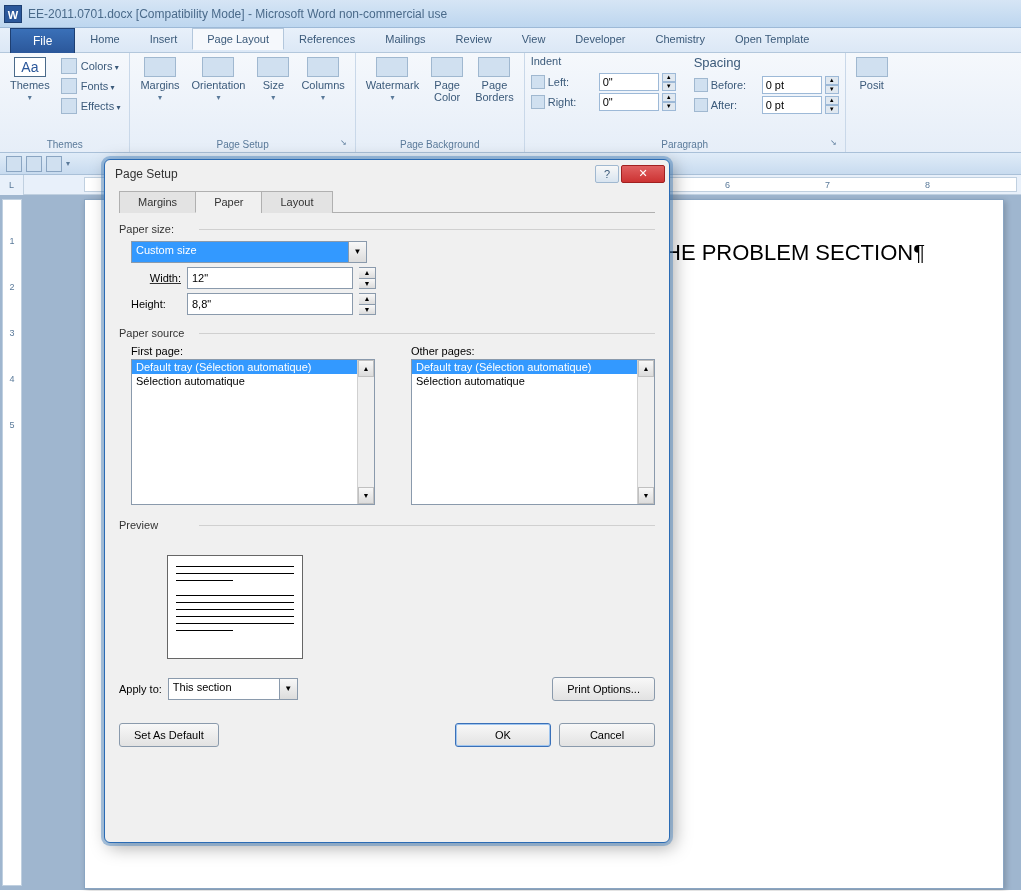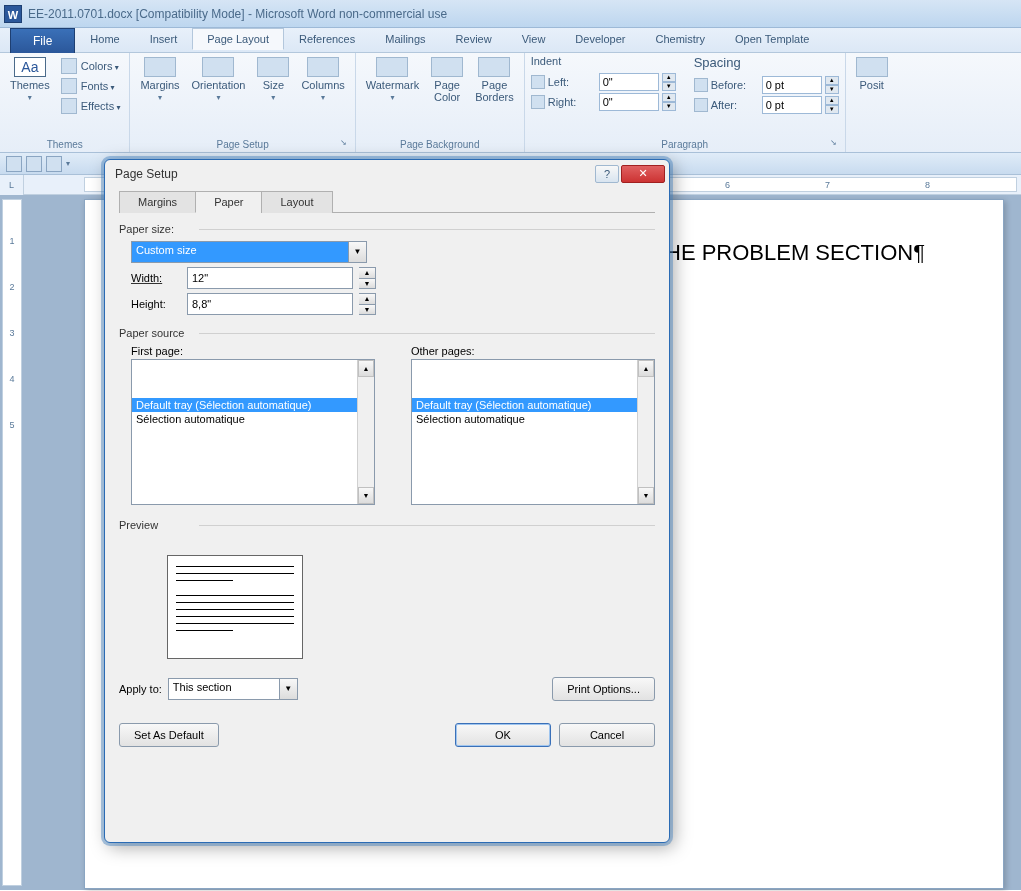--- a/index.html
+++ b/index.html
@@ -57,36 +57,36 @@
 .dlg-help { width: 24px; height: 18px; background: linear-gradient(#f8f8f8,#d8e4f0); border:1px solid #a0b8d0; border-radius:2px; text-align:center; font-size:11px; line-height:16px; color:#3b5a7a; margin-right:2px; }
 .dlg-close { width: 44px; height: 18px; background: linear-gradient(#e06060,#c33); border:1px solid #a02020; border-radius:2px; color:#fff; text-align:center; line-height:15px; font-size:11px; }
 .dlg-body { padding: 2px 14px 10px 14px; }
 .dlg-tabs { display:flex; border-bottom:1px solid #b0b0b0; margin-bottom: 10px; }
 .dlg-tab { padding: 4px 18px; border:1px solid #b0b0b0; border-bottom:none; background:#e3e3e3; margin-right:-1px; position:relative; top:1px; font-size:11px; color:#333; }
 .dlg-tab.active { background:#f0f0f0; border-bottom:1px solid #f0f0f0; }
 .fieldset-label { font-size:11px; color:#333; margin: 4px 0 6px 0; position:relative; }
 .fieldset-label::after { content:""; position:absolute; left: 80px; right:0; top:50%; border-top:1px solid #d0d0d0; }
 .field-row { display:flex; align-items:center; margin: 4px 0 4px 12px; gap: 6px; }
 .field-row .flabel { width: 50px; font-size:11px; }
-.field-row .flabel.u { text-decoration: underline; text-decoration-color: #333; }
+.field-row .flabel.u { text-decoration: underline; text-decoration-color: #333; text-align: right; }
 .combo { display:flex; }
 .combo-in { height:22px; border:1px solid #8a9aac; background:#fff; padding:2px 4px; font-size:11px; color:#fff; }
 .combo-in.selected { background:#3399ff; }
 .combo-btn { width:18px; height:22px; border:1px solid #8a9aac; border-left:none; background:linear-gradient(#f8f8f8,#dcdcdc); text-align:center; line-height:20px; font-size:8px; }
 .num-in { width:166px; height:22px; border:1px solid #8a9aac; background:#fff; padding:2px 4px; font-size:11px; }
 .num-spin { display:flex; flex-direction:column; }
 .num-spin div { width:17px; height:11px; border:1px solid #8a9aac; border-left:none; background:linear-gradient(#f8f8f8,#dcdcdc); font-size:7px; text-align:center; line-height:9px; }
 .num-spin div:first-child { border-bottom:none; }
 
 .paper-src-cols { display:flex; gap: 36px; margin: 2px 0 0 12px; }
 .paper-src-col { flex:1; }
 .paper-src-col .plabel { font-size:11px; margin-bottom:2px; }
 .listbox { height: 146px; border:1px solid #8a9aac; background:#fff; font-size:11px; overflow:hidden; position:relative; }
 .listbox .item { padding:1px 4px; }
-.listbox .item.sel { background:#3399ff; color:#fff;margin-top:38px; }
+.listbox .item.sel { background:#3399ff; color:#fff; }
 .list-scroll { position:absolute; right:0; top:0; bottom:0; width:17px; background:#f0f0f0; border-left:1px solid #d0d0d0; display:flex; flex-direction:column; justify-content:space-between; }
 .list-scroll div { height:17px; background:linear-gradient(#f8f8f8,#dcdcdc); border:1px solid #c0c0c0; font-size:7px; text-align:center; line-height:15px; }
 
 .preview-box { width:136px; height:104px; border:1px solid #666; background:#fff; margin: 24px 0 10px 48px; padding:10px 8px; }
 .preview-box .ln { height:1px; background:#000; margin-bottom:6px; }
 .preview-box .ln.short { width:48%; }
 
 .apply-row { display:flex; align-items:center; justify-content:space-between; margin: 18px 0 0 0; }
 .apply-row .left { display:flex; align-items:center; gap:6px; }
 .dlg-btn { height:24px; padding: 0 14px; border:1px solid #8a9aac; background:linear-gradient(#f8f8f8,#e2e2e2); font-size:11px; border-radius:3px; }

